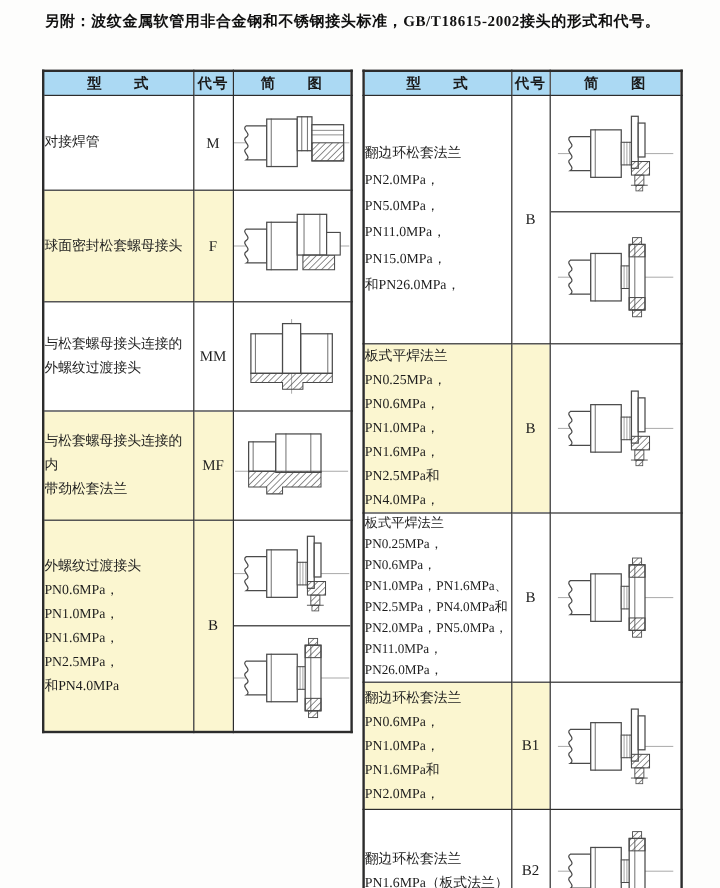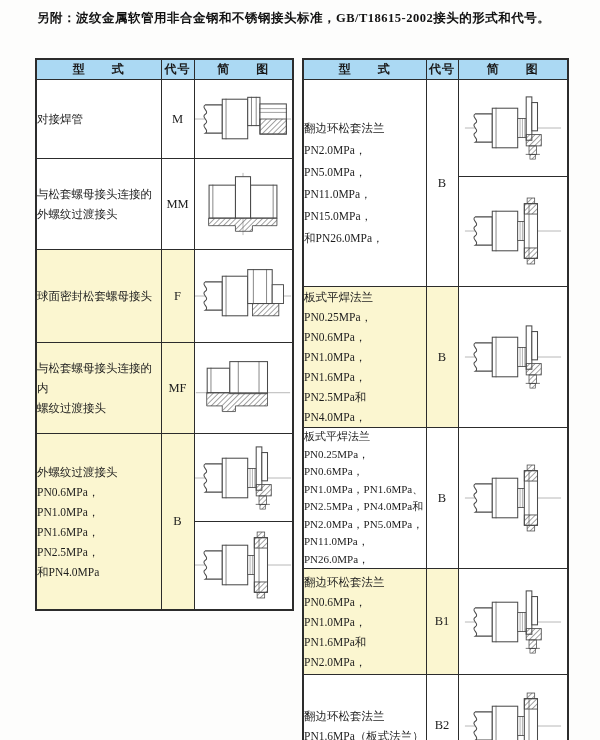--- a/index.html
+++ b/index.html
@@ -93,20 +93,46 @@
                   <rect x="70" y="21" width="28" height="32" fill="#fff" stroke="#4a4a4a" stroke-linecap="square" stroke-width="1.1"></rect>
                   <line x1="70" y1="26" x2="98" y2="26" stroke="#4a4a4a" stroke-linecap="square" stroke-width="0.55"></line>
                   <line x1="70" y1="30" x2="98" y2="30" stroke="#4a4a4a" stroke-linecap="square" stroke-width="0.55"></line>
                   <rect x="70" y="37" width="28" height="16" fill="url(#hx0)" stroke="#4a4a4a" stroke-linecap="square" stroke-width="0.9"></rect>
                 </svg>
               </div>
             </div>
           </td>
     </tr>
     <tr>
+      <td class="tc hl" style="height:92px">球面密封松套螺母接头</td>
+      <td class="cc hl">F</td>
+      <td class="dc">
+            <div class="dwrap">
+              <div class="diag">
+                <svg xmlns="http://www.w3.org/2000/svg" viewBox="0 0 104 74" width="98" height="70">
+                  <defs>
+                    <pattern id="hx1" width="4" height="4" patternUnits="userSpaceOnUse" patternTransform="rotate(45)">
+                      <line x1="0" y1="0" x2="0" y2="4" stroke="#4a4a4a" stroke-width="1.1"></line>
+                    </pattern>
+                  </defs>
+                  <line x1="1" y1="37" x2="103" y2="37" stroke="#808080" stroke-width="0.6"></line>
+                  <path d="M30 22 H12 c-5 3 5 7 0 10 c-5 3 5 7 0 10 c-5 3 5 7 0 10 H30 Z" fill="#fff" stroke="#4a4a4a" stroke-linecap="square" stroke-width="1.1"></path>
+                  <rect x="30" y="16" width="27" height="42" fill="#fff" stroke="#4a4a4a" stroke-linecap="square" stroke-width="1.1"></rect>
+                  <line x1="34" y1="16" x2="34" y2="58" stroke="#4a4a4a" stroke-linecap="square" stroke-width="0.7"></line>
+                  <rect x="57" y="9" width="26" height="36" fill="#fff" stroke="#4a4a4a" stroke-linecap="square" stroke-width="1.1"></rect>
+                  <line x1="63" y1="9" x2="63" y2="45" stroke="#4a4a4a" stroke-linecap="square" stroke-width="0.7"></line>
+                  <line x1="77" y1="9" x2="77" y2="45" stroke="#4a4a4a" stroke-linecap="square" stroke-width="0.7"></line>
+                  <rect x="62" y="45" width="28" height="13" fill="url(#hx1)" stroke="#4a4a4a" stroke-linecap="square" stroke-width="0.9"></rect>
+                  <rect x="83" y="25" width="12" height="20" fill="#fff" stroke="#4a4a4a" stroke-linecap="square" stroke-width="1"></rect>
+                </svg>
+              </div>
+            </div>
+          </td>
+    </tr>
+    <tr>
       <td class="tc" style="height:90px">与松套螺母接头连接的
 外螺纹过渡接头</td>
       <td class="cc">MM</td>
       <td class="dc">
             <div class="dwrap">
               <div class="diag">
                 <svg xmlns="http://www.w3.org/2000/svg" viewBox="0 0 104 74" width="98" height="70">
                   <defs>
                     <pattern id="hx2" width="4" height="4" patternUnits="userSpaceOnUse" patternTransform="rotate(45)">
                       <line x1="0" y1="0" x2="0" y2="4" stroke="#4a4a4a" stroke-width="1.1"></line>
@@ -118,48 +144,22 @@
                   <rect x="60" y="17" width="28" height="35" fill="#fff" stroke="#4a4a4a" stroke-linecap="square" stroke-width="1.1"></rect>
                   <line x1="84" y1="17" x2="84" y2="52" stroke="#4a4a4a" stroke-linecap="square" stroke-width="0.7"></line>
                   <rect x="44" y="8" width="16" height="44" fill="#fff" stroke="#4a4a4a" stroke-linecap="square" stroke-width="1.1"></rect>
                   <path d="M16 52 H88 V60 H62 V66 H44 V60 H16 Z" fill="url(#hx2)" stroke="#4a4a4a" stroke-linecap="square" stroke-width="0.9"></path>
                 </svg>
               </div>
             </div>
           </td>
     </tr>
     <tr>
-      <td class="tc hl" style="height:92px">球面密封松套螺母接头</td>
-      <td class="cc hl">F</td>
-      <td class="dc">
-            <div class="dwrap">
-              <div class="diag">
-                <svg xmlns="http://www.w3.org/2000/svg" viewBox="0 0 104 74" width="98" height="70">
-                  <defs>
-                    <pattern id="hx1" width="4" height="4" patternUnits="userSpaceOnUse" patternTransform="rotate(45)">
-                      <line x1="0" y1="0" x2="0" y2="4" stroke="#4a4a4a" stroke-width="1.1"></line>
-                    </pattern>
-                  </defs>
-                  <line x1="1" y1="37" x2="103" y2="37" stroke="#808080" stroke-width="0.6"></line>
-                  <path d="M30 22 H12 c-5 3 5 7 0 10 c-5 3 5 7 0 10 c-5 3 5 7 0 10 H30 Z" fill="#fff" stroke="#4a4a4a" stroke-linecap="square" stroke-width="1.1"></path>
-                  <rect x="30" y="16" width="27" height="42" fill="#fff" stroke="#4a4a4a" stroke-linecap="square" stroke-width="1.1"></rect>
-                  <line x1="34" y1="16" x2="34" y2="58" stroke="#4a4a4a" stroke-linecap="square" stroke-width="0.7"></line>
-                  <rect x="57" y="9" width="26" height="36" fill="#fff" stroke="#4a4a4a" stroke-linecap="square" stroke-width="1.1"></rect>
-                  <line x1="63" y1="9" x2="63" y2="45" stroke="#4a4a4a" stroke-linecap="square" stroke-width="0.7"></line>
-                  <line x1="77" y1="9" x2="77" y2="45" stroke="#4a4a4a" stroke-linecap="square" stroke-width="0.7"></line>
-                  <rect x="62" y="45" width="28" height="13" fill="url(#hx1)" stroke="#4a4a4a" stroke-linecap="square" stroke-width="0.9"></rect>
-                  <rect x="83" y="25" width="12" height="20" fill="#fff" stroke="#4a4a4a" stroke-linecap="square" stroke-width="1"></rect>
-                </svg>
-              </div>
-            </div>
-          </td>
-    </tr>
-    <tr>
       <td class="tc hl" style="height:90px">与松套螺母接头连接的内
-螺纹过渡接头</td>
+带劲松套法兰</td>
       <td class="cc hl">MF</td>
       <td class="dc">
             <div class="dwrap">
               <div class="diag">
                 <svg xmlns="http://www.w3.org/2000/svg" viewBox="0 0 104 74" width="98" height="70">
                   <defs>
                     <pattern id="hx3" width="4" height="4" patternUnits="userSpaceOnUse" patternTransform="rotate(45)">
                       <line x1="0" y1="0" x2="0" y2="4" stroke="#4a4a4a" stroke-width="1.1"></line>
                     </pattern>
                   </defs>

